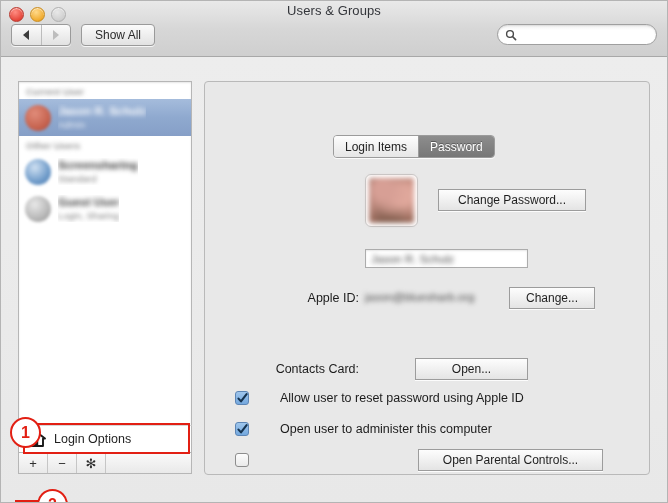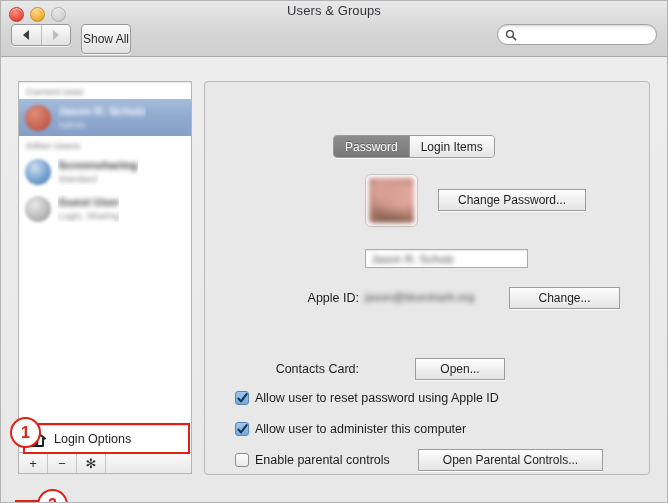--- a/index.html
+++ b/index.html
@@ -61,21 +61,21 @@
   .nav-btn {
     flex: 1; display: flex; align-items: center; justify-content: center;
   }
   #nav-back { border-right: 1px solid #bcbcbc; }
   .arrow { width: 0; height: 0; }
   .arrow-l { border-top: 5px solid transparent; border-bottom: 5px solid transparent; border-right: 6px solid #3c3c3c; }
   .arrow-r { border-top: 5px solid transparent; border-bottom: 5px solid transparent; border-left: 6px solid #bdbdbd; }
 
   #showall {
     position: absolute; left: 80px; top: 23px;
-    height: 30px; padding: 0 1px;
+    height: 22px; padding: 0 13px;
     border: 1px solid #9a9a9a; border-radius: 4px;
     background: linear-gradient(to bottom, #fbfbfb, #e2e2e2);
     box-shadow: 0 1px 0 rgba(255,255,255,.8);
     font-size: 12px; color: #2b2b2b;
     display: flex; align-items: center; justify-content: center;
     box-sizing: border-box;
     text-align: center;
   }
 
   #search {
@@ -266,22 +266,22 @@
     border-radius: 0;
     background: linear-gradient(to bottom, #fdfdfd, #e4e4e4);
     box-shadow: 0 1px 0 rgba(255,255,255,.85);
     font-size: 12px; color: #1e1e1e;
     display: flex; align-items: center; justify-content: center;
     box-sizing: border-box;
     height: 22px;
   }
 
   #change-password-btn { position: absolute; left: 437px; top: 132px; width: 148px; }
-  #change-btn          { position: absolute; left: 508px; top: 230px; width: 111px; }
-  #open-btn            { position: absolute; left: 414px; top: 301px; width: 90px; text-align: center; }
+  #change-btn          { position: absolute; left: 508px; top: 230px; width: 86px; }
+  #open-btn            { position: absolute; left: 414px; top: 301px; width: 113px; text-align: center; }
   #parental-btn        { position: absolute; left: 417px; top: 392px; width: 185px; }
 
   .field-label {
     position: absolute;
     font-size: 12.5px; color: #1c1c1c;
     text-align: right;
   }
   #fullname-label { left: 210px; top: 195px; width: 148px; }
   #appleid-label  { left: 210px; top: 234px; width: 148px; }
   #contacts-label { left: 210px; top: 305px; width: 148px; }
@@ -304,21 +304,21 @@
   #appleid-value {
     position: absolute; left: 364px; top: 234px;
     font-size: 11.5px; color: #4a4a4a;
     filter: blur(2.6px);
     white-space: nowrap;
   }
 
   .cb-row {
     position: absolute; left: 234px;
     display: flex; align-items: center;
-    font-size: 12.5px; color: #1c1c1c;
+    font-size: 12.5px; color: #1c1c1c; gap: 25px;
   }
   #cb-reset    { top: 334px; }
   #cb-admin    { top: 365px; }
   #cb-parental { top: 396px; }
 
   .checkbox {
     width: 14px; height: 14px;
     border-radius: 3px;
     border: 1px solid #8d8d8d;
     margin-right: 6px;
@@ -412,22 +412,22 @@
     <div id="sb-toolbar">
       <div class="tb-btn">+</div>
       <div class="tb-btn">−</div>
       <div class="tb-btn">✻</div>
       <div class="tb-spacer"></div>
     </div>
 
     <div id="panel"></div>
 
     <div id="tabs">
+      <div class="tab inactive">Login Items</div>
       <div class="tab active">Password</div>
-      <div class="tab inactive">Login Items</div>
     </div>
 
     <div id="avatar-frame">
       <div id="avatar-img"></div>
     </div>
 
     <div class="btn" id="change-password-btn">Change Password...</div>
 
     <div id="fullname-field">
       <span id="fullname-value">Jason R. Schulz</span>
@@ -448,26 +448,25 @@
       </span>
       <span>Allow user to reset password using Apple ID</span>
     </div>
 
     <div class="cb-row" id="cb-admin">
       <span class="checkbox checked">
         <svg width="11" height="11" viewBox="0 0 11 11">
           <path d="M1.5 5.6 L4 8.4 L9.6 1.2" fill="none" stroke="#16334f" stroke-width="2.1" stroke-linecap="round" stroke-linejoin="round"></path>
         </svg>
       </span>
-      <span>Allow user to administer this computer</span>
+      <span>Open user to administer this computer</span>
     </div>
 
     <div class="cb-row" id="cb-parental">
       <span class="checkbox"></span>
-      <span>Enable parental controls</span>
     </div>
 
     <div class="btn" id="parental-btn">Open Parental Controls...</div>
 
     <div id="callout-box-1"></div>
     <div id="callout-box-2"></div>
     <div class="callout-badge" id="badge-1">1</div>
     <div class="callout-badge" id="badge-2">2</div>
 
   </div>

